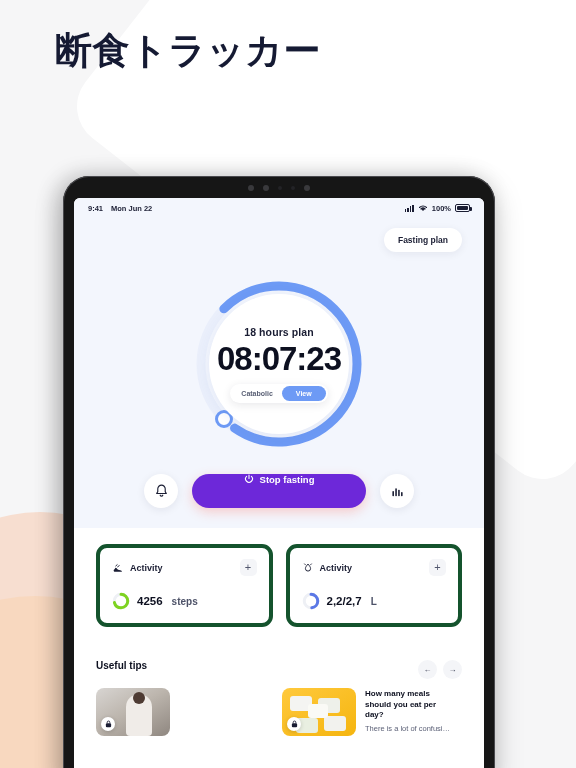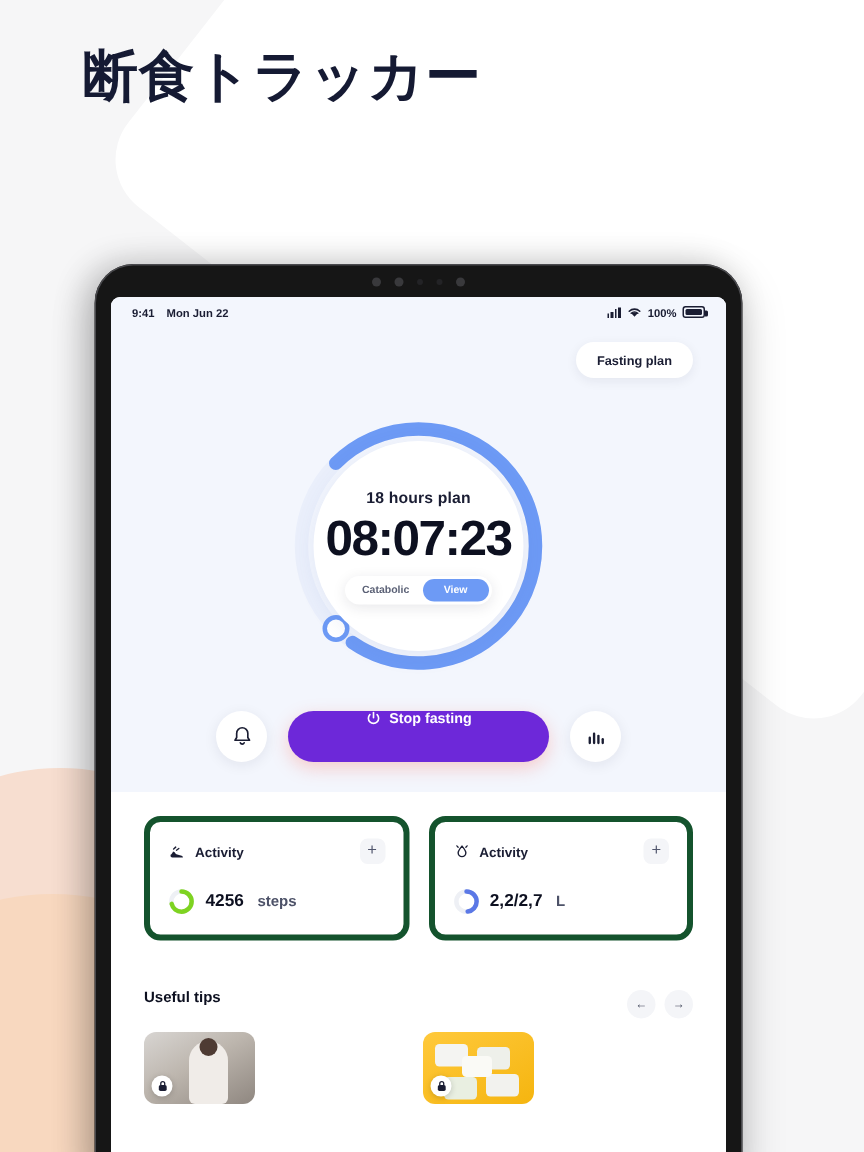--- a/index.html
+++ b/index.html
@@ -399,20 +399,24 @@
 
           <div class="tip">
             <div class="tip-thumb thumb-meals">
               <span class="lock">
                 <svg width="7" height="8" viewBox="0 0 8 9">
                   <rect x="1" y="3.7" width="6" height="4.6" rx="1.3" fill="#1a1d33"></rect>
                   <path d="M2.5 3.7V2.6a1.5 1.5 0 0 1 3 0v1.1" fill="none" stroke="#1a1d33" stroke-width="1"></path>
                 </svg>
               </span>
             </div>
+            <div class="tip-text">
+              <div class="tip-h">How many meals should you eat per day?</div>
+              <div class="tip-p">There is a lot of confusi…</div>
+            </div>
           </div>
 
         </div>
       </div>
 
     </div>
   </div>
 </div>
 
 </body></html>

